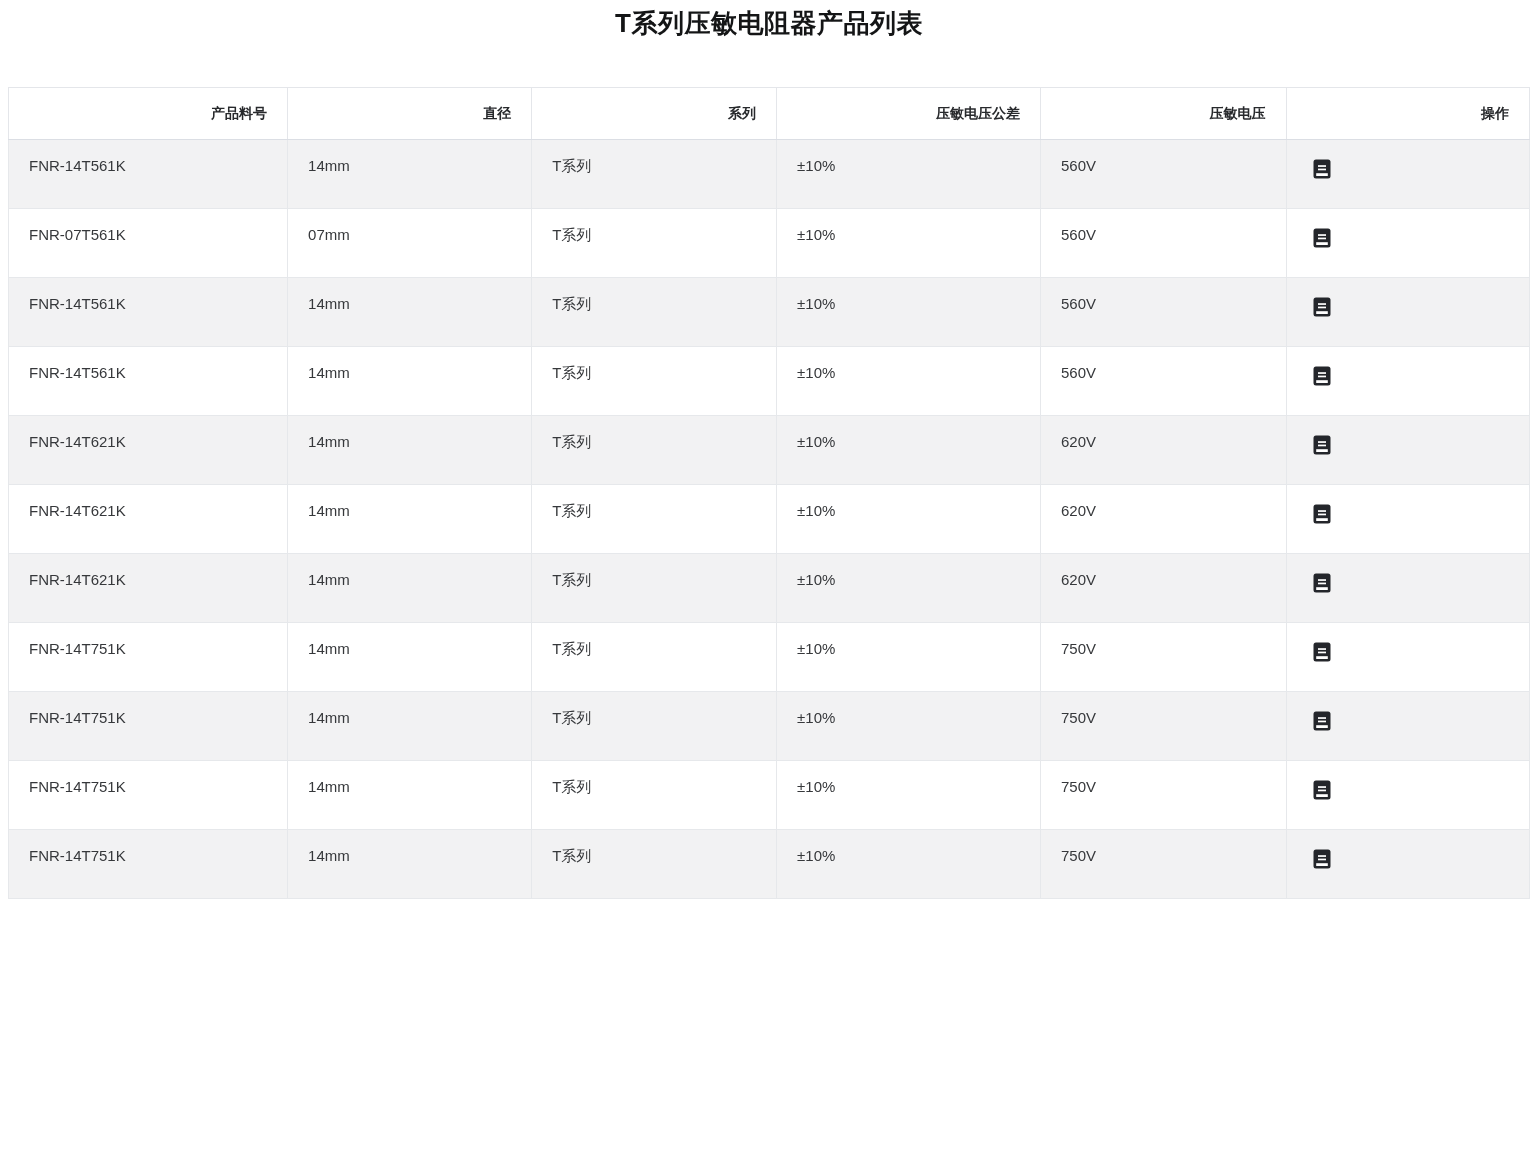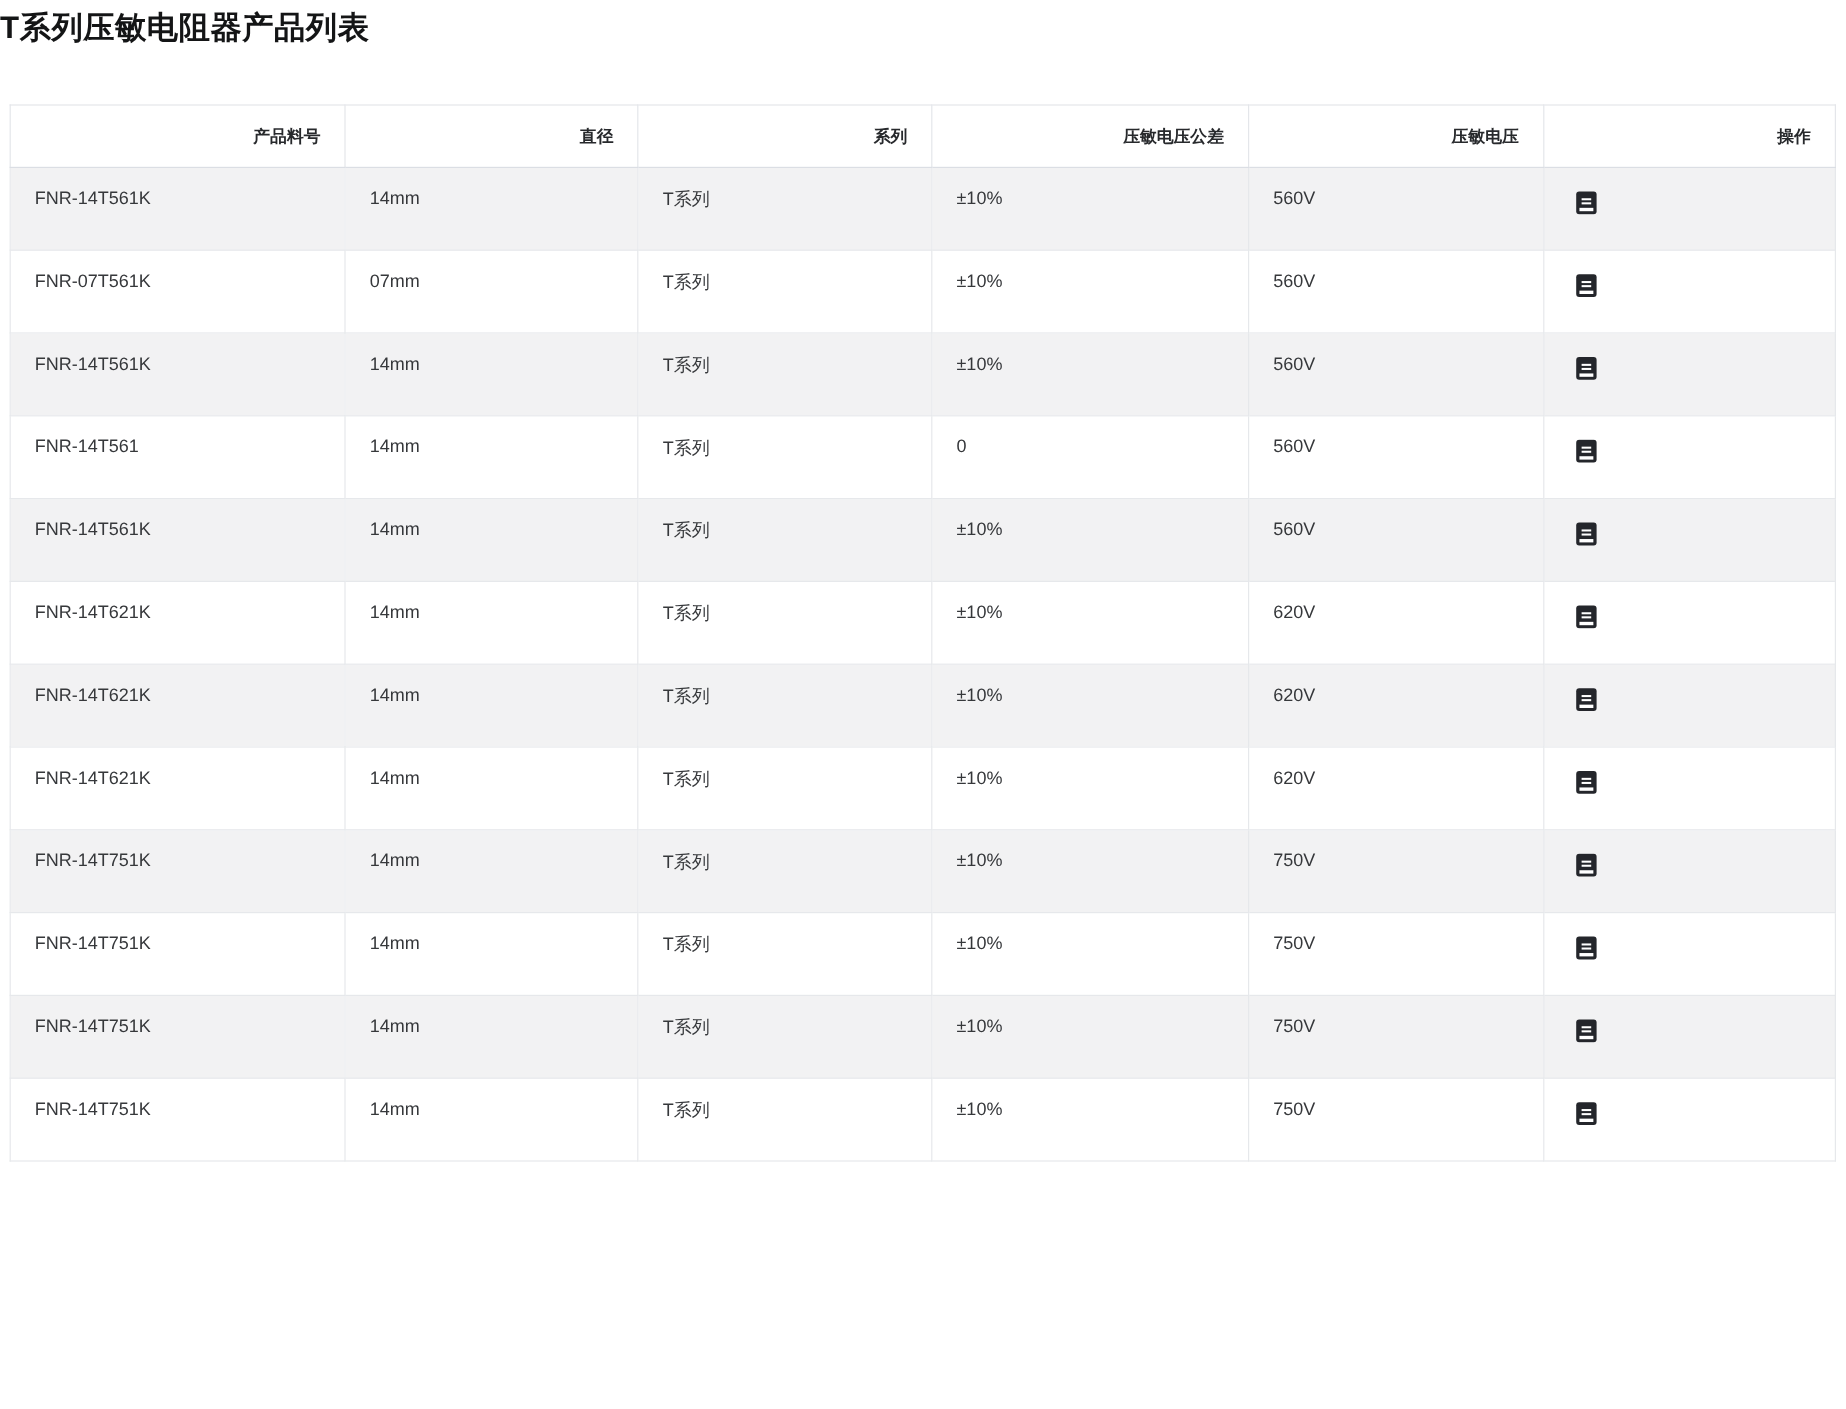--- a/index.html
+++ b/index.html
@@ -10,20 +10,21 @@
   }
   .page {
     width: 1538px;
     min-height: 1174px;
     background: #ffffff;
     box-sizing: border-box;
   }
   .page-title {
     margin: 0;
     padding-top: 6px;
+    text-align: center;
     font-size: 26px;
     font-weight: 700;
     color: #141516;
     letter-spacing: 0.5px;
   }
   table.product-table {
     width: calc(100% - 16px);
     margin: 46px 8px 0 8px;
     border-collapse: collapse;
     table-layout: fixed;
@@ -144,37 +145,20 @@
         <svg width="18" height="20" viewBox="0 0 18 20" aria-hidden="true">
           <rect x="0.5" y="0.5" width="17" height="19" rx="2.5" fill="#24262b"></rect>
           <rect x="5" y="6.2" width="8" height="1.7" fill="#ffffff"></rect>
           <rect x="5" y="9.6" width="8" height="1.7" fill="#ffffff"></rect>
           <rect x="3.2" y="14.2" width="11.6" height="2.8" fill="#ffffff"></rect>
         </svg>
       </button>
     </td>
   </tr>
 
-  <tr>
-    <td>FNR-14T561</td>
-    <td>14mm</td>
-    <td>T系列</td>
-    <td>0</td>
-    <td>560V</td>
-    <td>
-      <button class="action-btn">
-        <svg width="18" height="20" viewBox="0 0 18 20" aria-hidden="true">
-          <rect x="0.5" y="0.5" width="17" height="19" rx="2.5" fill="#24262b"></rect>
-          <rect x="5" y="6.2" width="8" height="1.7" fill="#ffffff"></rect>
-          <rect x="5" y="9.6" width="8" height="1.7" fill="#ffffff"></rect>
-          <rect x="3.2" y="14.2" width="11.6" height="2.8" fill="#ffffff"></rect>
-        </svg>
-      </button>
-    </td>
-  </tr>
 
   <tr>
     <td>FNR-14T561K</td>
     <td>14mm</td>
     <td>T系列</td>
     <td>±10%</td>
     <td>560V</td>
     <td>
       <button class="action-btn">
         <svg width="18" height="20" viewBox="0 0 18 20" aria-hidden="true">

